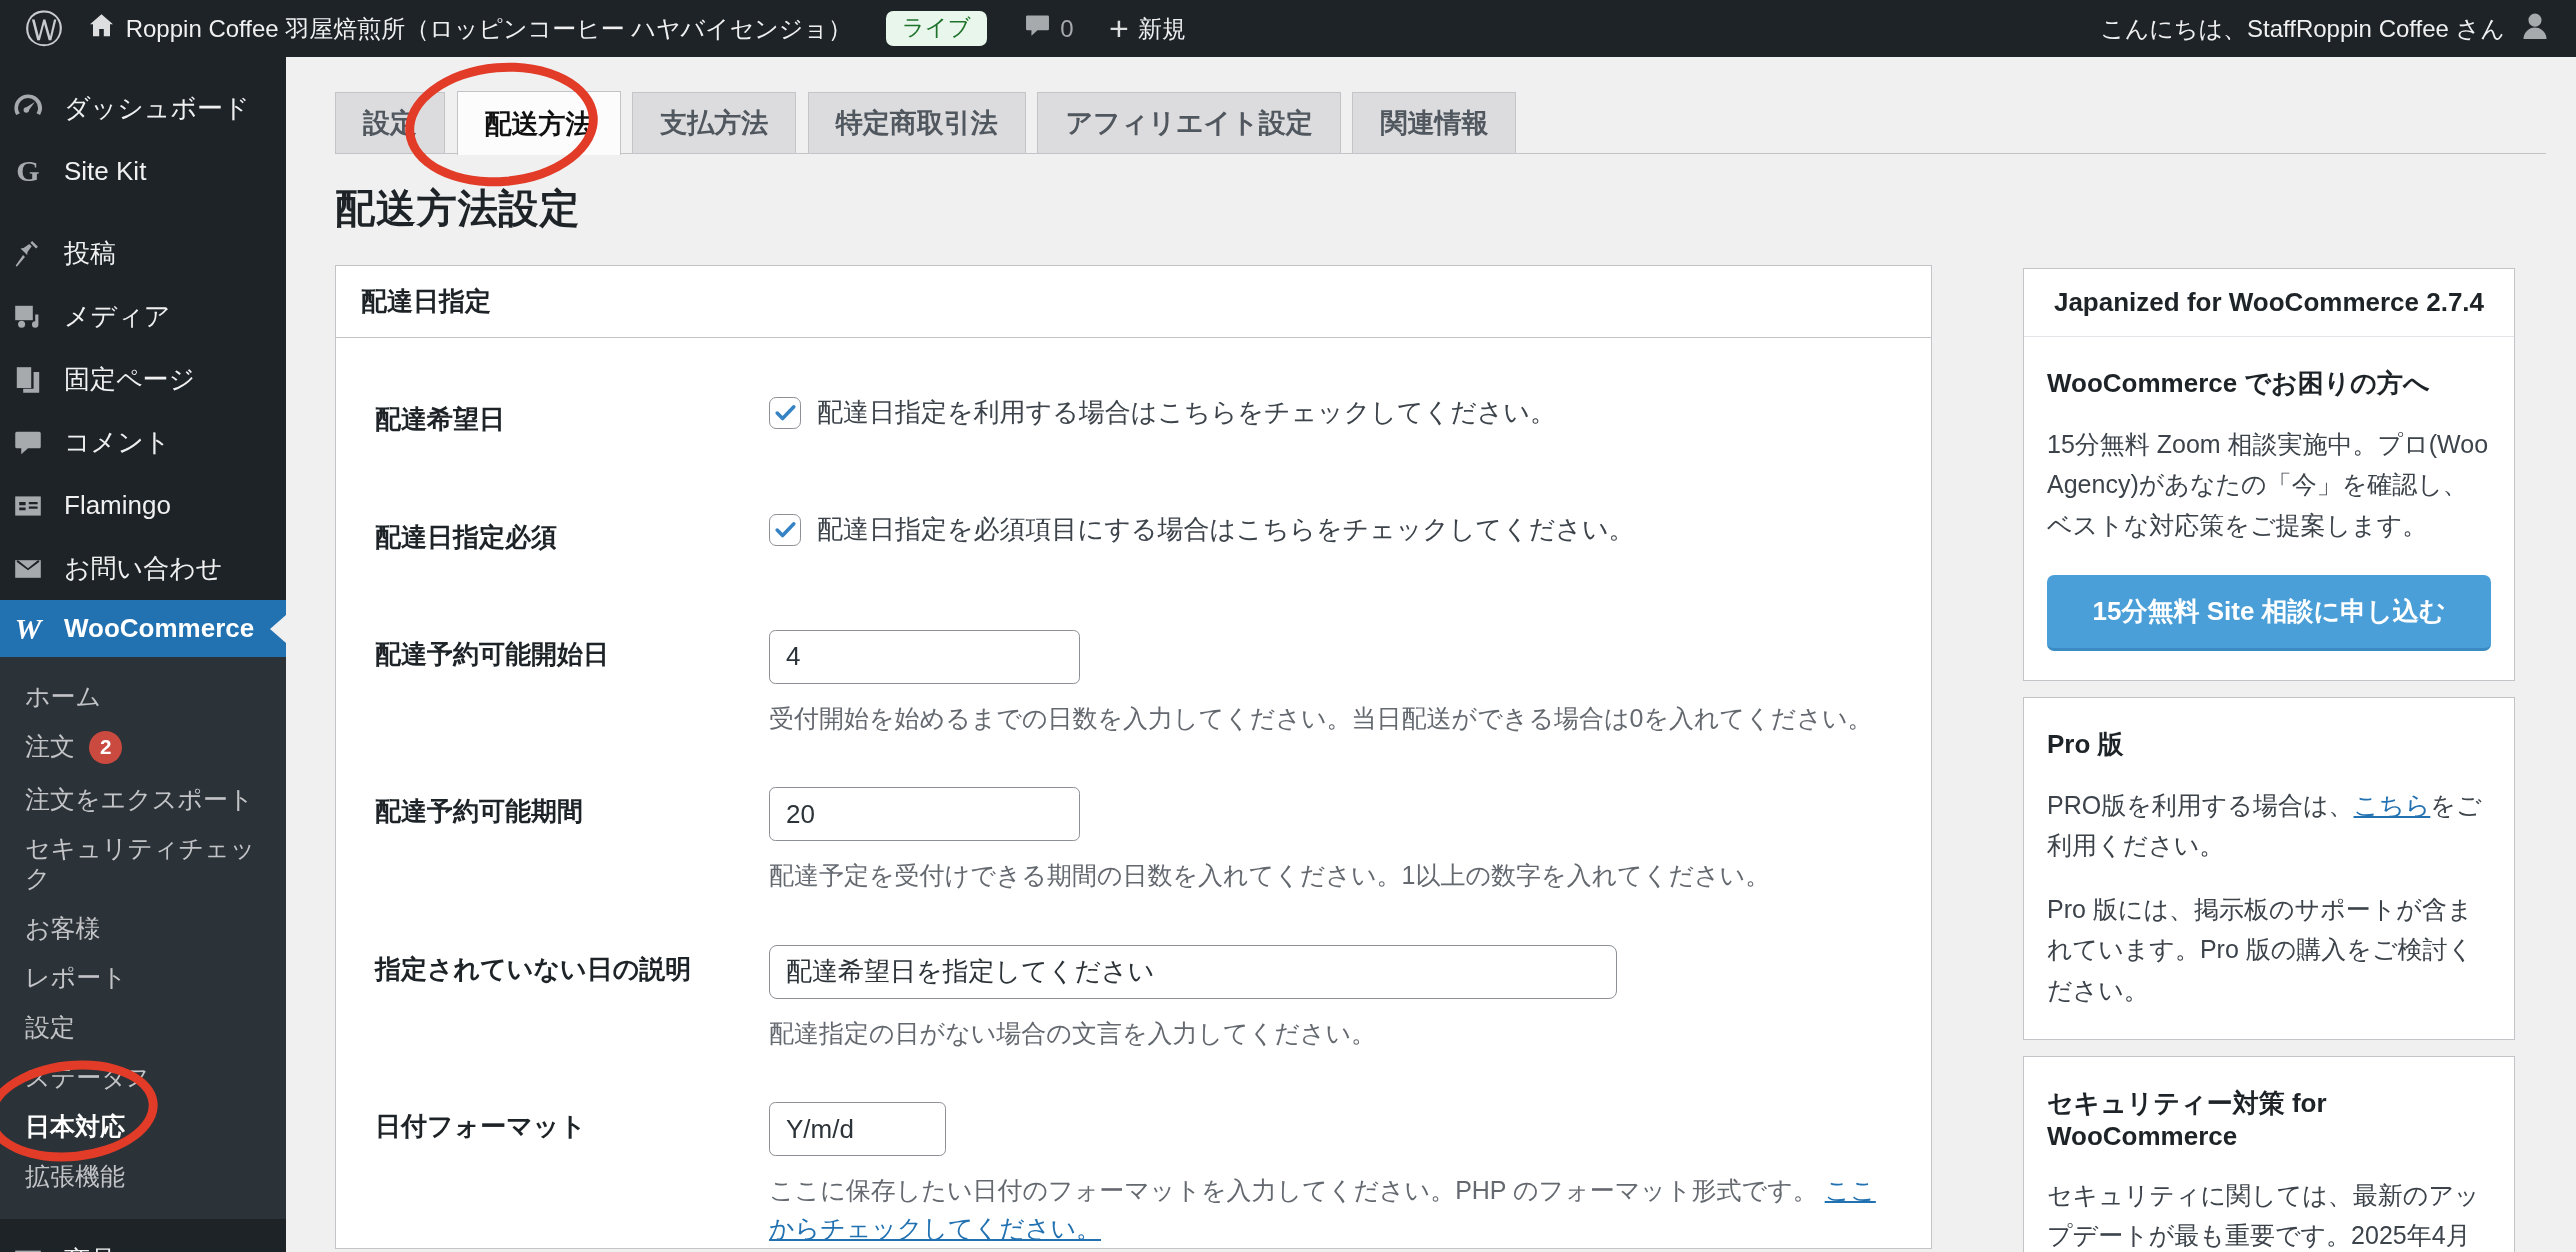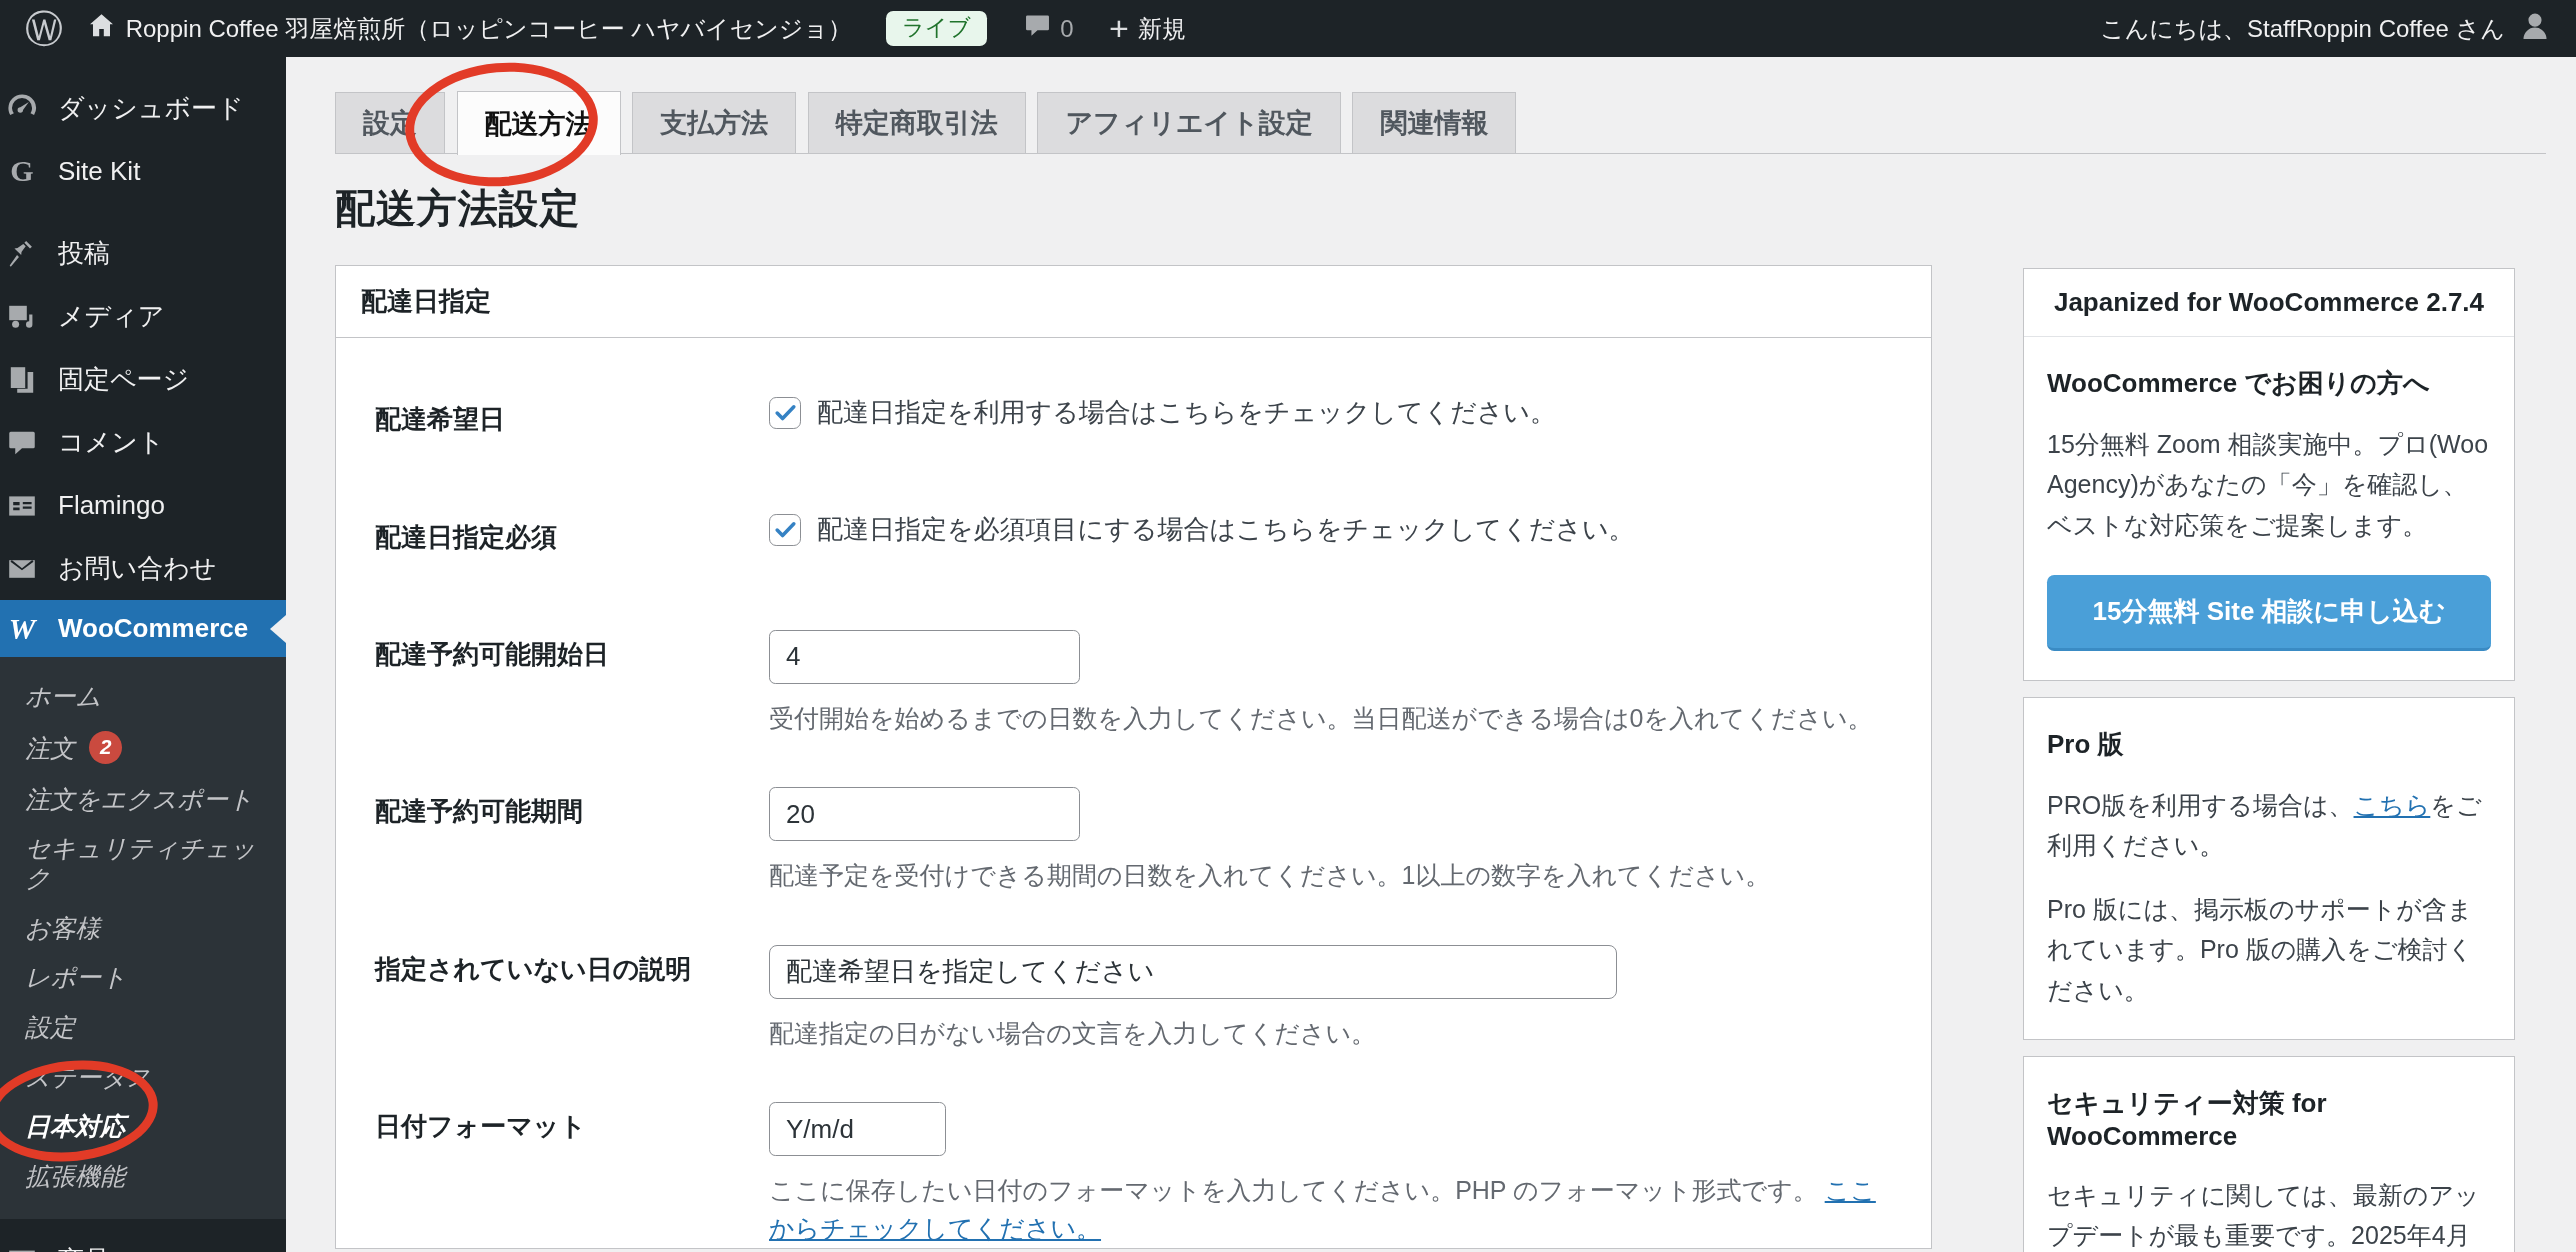--- a/index.html
+++ b/index.html
@@ -27,40 +27,40 @@
   .ab-new { display:flex; align-items:center; gap:9px; margin-left:23px; cursor:pointer; }
   .ab-plus { font-size:34px; color:#dcdee0; line-height:0.8; font-weight:400; }
   .ab-greeting { white-space:nowrap; }
   
   .sidebar {
     position:absolute; top:57px; left:0; width:286px; height:1195px;
     background:#1d2327; z-index:10; font-size:26px; color:#f0f0f1;
   }
   .menu-top { padding-top:19.7px; }
   .menu-item {
-    display:flex; align-items:center; height:63px; padding-left:4px; gap:18px;
+    display:flex; align-items:center; height:63px; padding-left:10px; gap:18px;
     color:#f0f0f1; cursor:pointer;
   }
   .menu-item .mi-icon { width:36px; display:flex; justify-content:center; align-items:center; flex:0 0 36px; }
   .mi-icon svg { fill:#a7aaad; }
   .g-icon, .sk-letter { color:#a7aaad; font-weight:700; font-size:30px; font-family:"Liberation Serif","DejaVu Serif",serif; }
   .menu-sep { height:19.7px; }
   .menu-item.wc-current {
     background:#2271b1; font-weight:600; height:57px; position:relative; color:#fff;
   }
   .wc-current .wc-arrow {
     position:absolute; right:0; top:50%; transform:translateY(-50%);
     width:0; height:0; border-top:14.3px solid transparent; border-bottom:14.3px solid transparent;
     border-right:16px solid #f0f0f1;
   }
   .wc-w { color:#fff; font-weight:800; font-style:italic; font-size:30px; font-family:"Liberation Serif","DejaVu Serif",serif; }
   .submenu { background:#2c3338; padding:14.3px 0 18px; }
   .sub-item {
     padding:9.8px 9px 9.8px 25px; font-size:25px; color:#c3c4c7; cursor:pointer;
-    display:flex; align-items:center; line-height:1.2;font-style:italic;
+    display:flex; align-items:flex-start; line-height:1.2;
   }
   .sub-item.current { color:#fff; font-weight:700; }
   .orders-badge {
     display:inline-flex; min-width:33px; height:33px; padding:0 5.4px;
     background:#ca4a3f; color:#fff; border-radius:17px; font-size:20.6px; font-weight:600;
     align-items:center; justify-content:center; margin-left:14.3px;
   }
   .menu-bottom { margin-top:10.7px; }
   
   .main {

